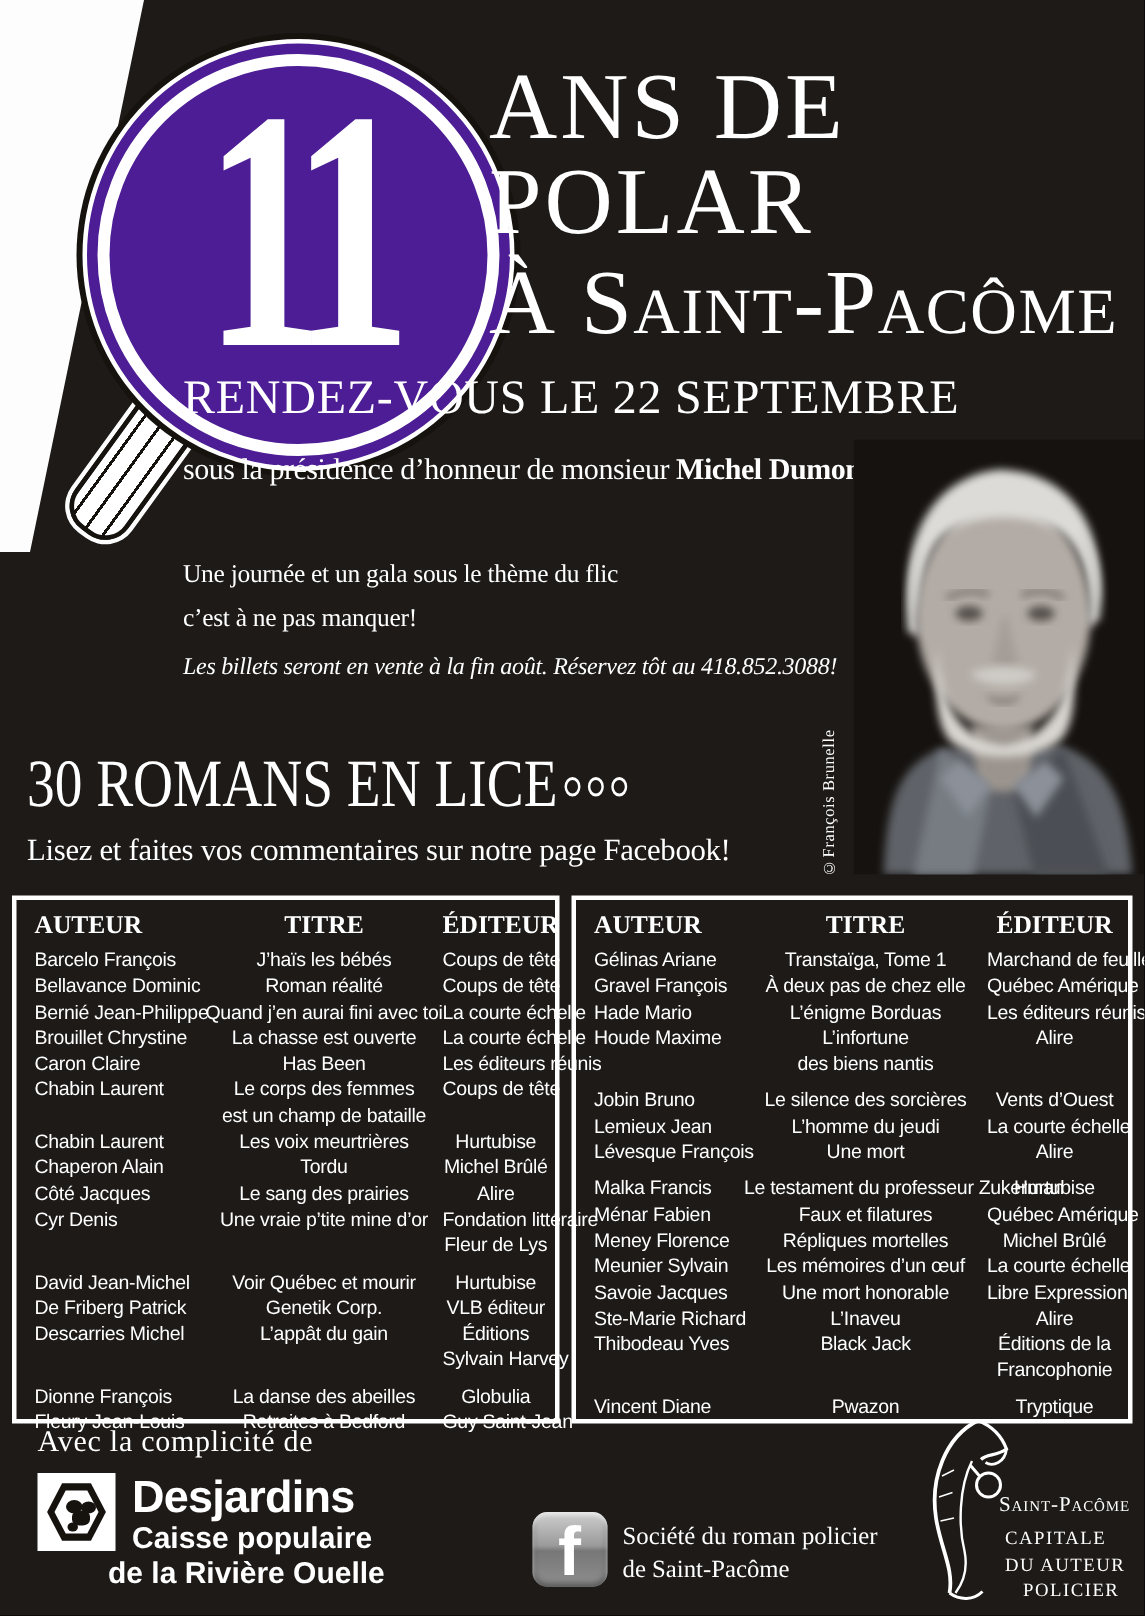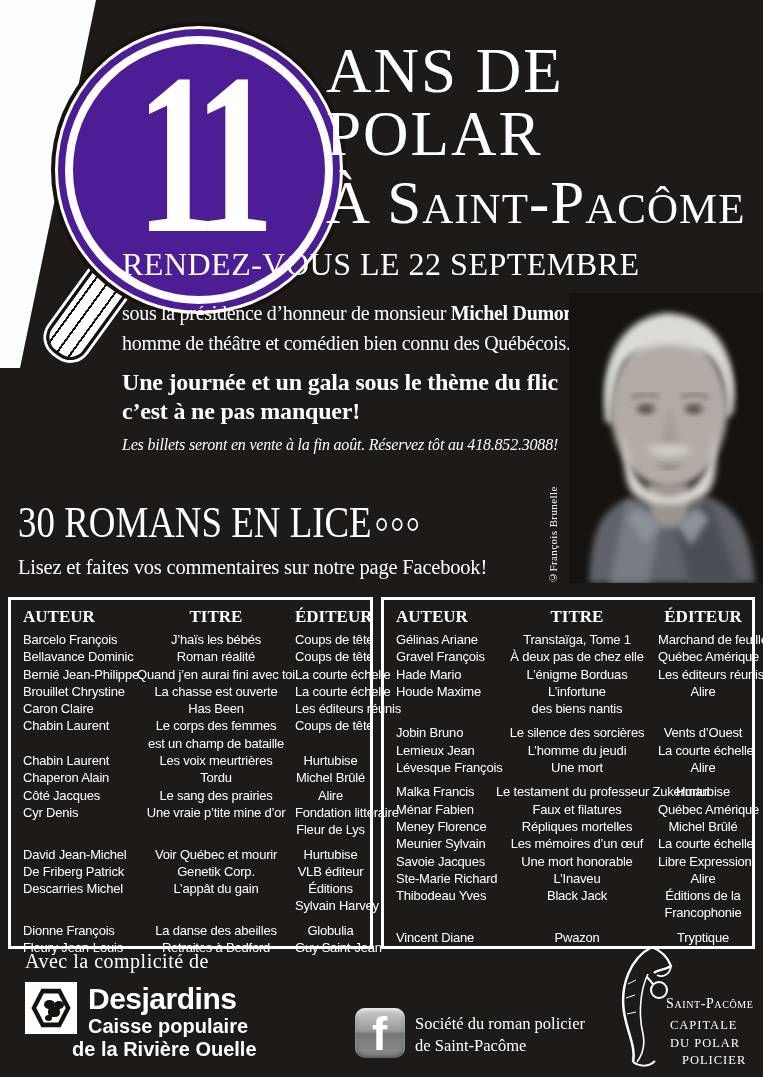--- a/index.html
+++ b/index.html
@@ -19,21 +19,21 @@
     line-height:282px;font-weight:bold;letter-spacing:-18px;transform:scaleX(.7);color:#fff;}
 
   
   .headline{position:absolute;left:326px;top:40px;line-height:1;}
   .hl1{font-size:63px;letter-spacing:2px;}
   .hl2{font-size:61px;font-variant:small-caps;letter-spacing:1px;margin-top:6px;}
 
   
   .ev-head{position:absolute;left:122px;top:246px;font-size:32px;letter-spacing:.5px;white-space:nowrap;}
   .ev-p1{position:absolute;left:122px;top:298px;font-size:20px;line-height:30px;letter-spacing:-.3px;white-space:nowrap;}
-  .ev-p2{position:absolute;left:122px;top:368px;font-size:24px;line-height:29px;letter-spacing:-.2px;white-space:nowrap;font-weight:bold;}
+  .ev-p2{position:absolute;left:122px;top:368px;font-size:17px;line-height:29px;letter-spacing:-.2px;white-space:nowrap;}
   .ev-p3{position:absolute;left:122px;top:436px;font-size:16px;font-style:italic;letter-spacing:-.2px;white-space:nowrap;}
 
   
   .photo{position:absolute;right:0;top:293px;width:194px;height:290px;}
   .credit{position:absolute;left:547px;top:480px;height:104px;writing-mode:vertical-rl;
     transform:rotate(180deg);font-size:11px;letter-spacing:.4px;}
 
   
   .contest-h{position:absolute;left:18px;top:496px;font-size:45px;letter-spacing:0;
     transform:scaleX(.82);transform-origin:left;white-space:nowrap;}
@@ -103,21 +103,20 @@
   </div>
 
   <div class="headline">
     <div class="hl1">ANS DE POLAR</div>
     <div class="hl2">À Saint-Pacôme</div>
   </div>
 
   <div class="ev-head">RENDEZ-VOUS LE 22 SEPTEMBRE</div>
   <div class="ev-p1">
     <div><span>sous la présidence d’honneur de monsieur </span><b>Michel Dumont,</b></div>
-    <div>homme de théâtre et comédien bien connu des Québécois.</div>
   </div>
   <div class="ev-p2">
     <div>Une journée et un gala sous le thème du flic</div>
     <div>c’est à ne pas manquer!</div>
   </div>
   <div class="ev-p3">Les billets seront en vente à la fin août. Réservez tôt au 418.852.3088!</div>
 
   <div class="photo">
     <svg width="194" height="290" viewBox="0 0 194 290" xmlns="http://www.w3.org/2000/svg">
       <defs>
@@ -382,16 +381,16 @@
       <path d="M21,118 C28,123 37,123 43,117" stroke-width="2"></path>
       <path d="M40,3 C50,7 56,14 59,22 C52,27 46,25 42,29" stroke-width="2.2"></path>
       <path d="M59,22 C58,31 50,34 45,31" stroke-width="1.8"></path>
       <circle cx="47" cy="46" r="8" stroke-width="2"></circle>
       <path d="M41,40 L35,33" stroke-width="2"></path>
       <path d="M16,40 L24,36 M14,54 L23,51 M15,70 L24,68" stroke-width="1"></path>
     </svg>
   </div>
   <div class="spl-t1">Saint-Pacôme</div>
   <div class="spl-t2">CAPITALE</div>
-  <div class="spl-t3">DU POLAR</div>
+  <div class="spl-t3">DU AUTEUR</div>
   <div class="spl-t4">POLICIER</div>
 
 </div>
 
 </body></html>

